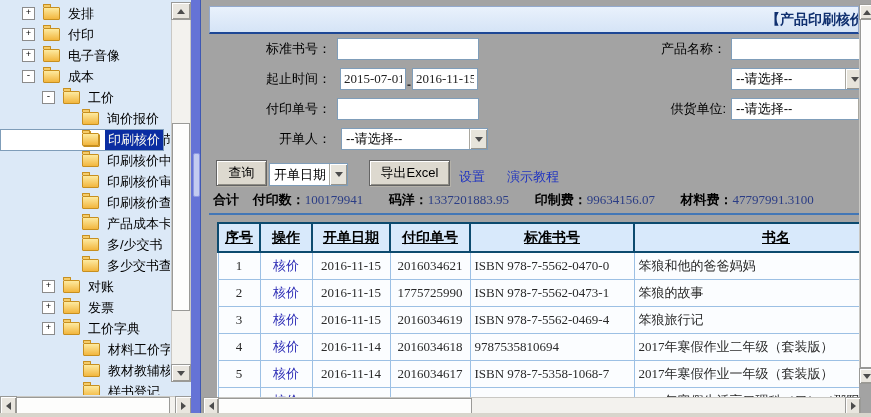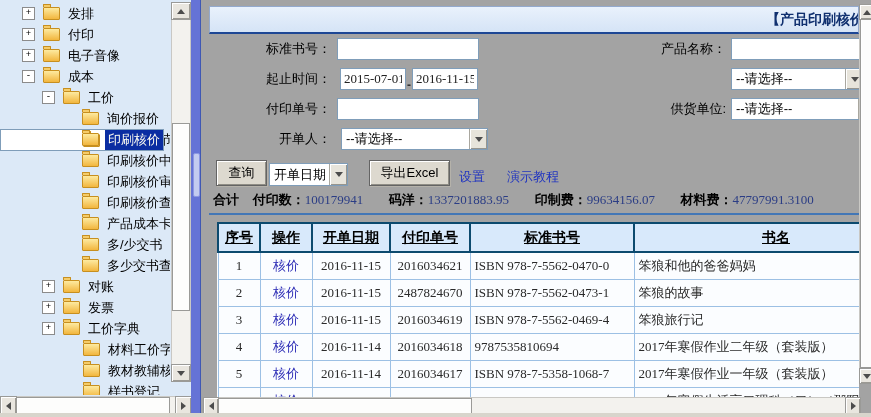--- a/index.html
+++ b/index.html
@@ -288,21 +288,21 @@
           <td class="ctr lnkcell">核价</td>
           <td class="ctr">2016-11-15</td>
           <td class="ctr">2016034621</td>
           <td>ISBN 978-7-5562-0470-0</td>
           <td>笨狼和他的爸爸妈妈</td>
         </tr>
         <tr>
           <td class="ctr">2</td>
           <td class="ctr lnkcell">核价</td>
           <td class="ctr">2016-11-15</td>
-          <td class="ctr">2487824670</td>
+          <td class="ctr">1775725990</td>
           <td>ISBN 978-7-5562-0473-1</td>
           <td>笨狼的故事</td>
         </tr>
         <tr>
           <td class="ctr">3</td>
           <td class="ctr lnkcell">核价</td>
           <td class="ctr">2016-11-15</td>
           <td class="ctr">2016034619</td>
           <td>ISBN 978-7-5562-0469-4</td>
           <td>笨狼旅行记</td>

